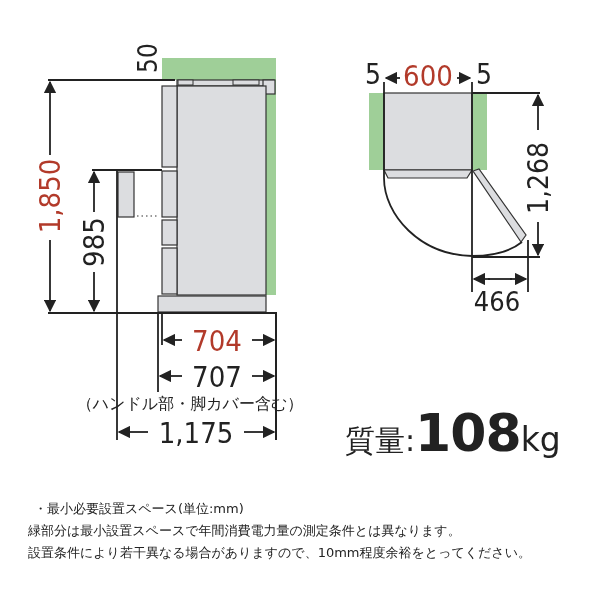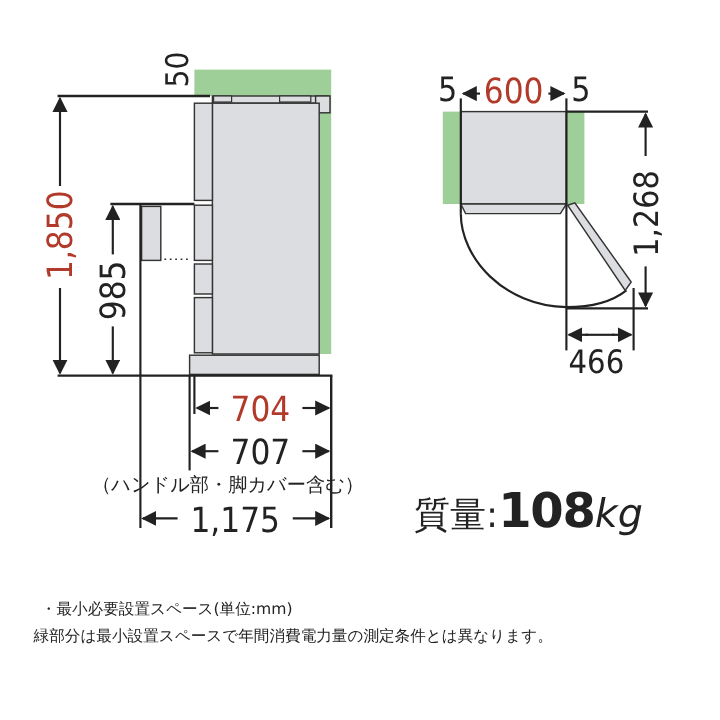--- a/index.html
+++ b/index.html
@@ -3,22 +3,22 @@
 <meta charset="utf-8">
 <style>
   html, body { margin:0; padding:0; background:#ffffff; }
   body { width:600px; height:600px; position:relative; overflow:hidden; font-family:"DejaVu Sans", sans-serif; }
   #diagram { position:absolute; left:0; top:0; width:600px; height:600px; }
   .dimtext { font-family:"DejaVu Sans Condensed","DejaVu Sans", sans-serif; }
   .notes { position:absolute; left:28px; top:498px; font-family:"DejaVu Sans", sans-serif; font-size:13px; color:#222; line-height:22px; }
   .notes div { white-space:nowrap; }
   .weight { position:absolute; left:345px; top:403px; font-family:"DejaVu Sans", sans-serif; color:#222; white-space:nowrap; }
   .weight .lbl { font-size:30px; }
-  .weight .num { font-size:40px; font-weight:bold; letter-spacing:-1px; }
-  .weight .unit { font-size:33px;font-style:italic; }
+  .weight .num { font-size:52px; font-weight:bold; letter-spacing:-1px; }
+  .weight .unit { font-size:33px; }
 </style>
 </head>
 <body>
 
 <svg id="diagram" viewBox="0 0 600 600" width="600" height="600" xmlns="http://www.w3.org/2000/svg">
   <defs>
     <marker id="arr" viewBox="0 0 10 10" refX="9" refY="5" markerWidth="7" markerHeight="7" orient="auto-start-reverse">
       <path d="M0,0 L10,5 L0,10 z" fill="#222"></path>
     </marker>
   </defs>
@@ -113,13 +113,14 @@
   </g>
 </svg>
 
 <div class="weight">
   <span class="lbl">質量:</span><span class="num">108</span><span class="unit">kg</span>
 </div>
 
 <div class="notes">
   <div style="padding-left:6px;">・最小必要設置スペース(単位:mm)</div>
   <div>緑部分は最小設置スペースで年間消費電力量の測定条件とは異なります。</div>
+  <div>設置条件により若干異なる場合がありますので、10mm程度余裕をとってください。</div>
 </div>
 
 </body></html>

